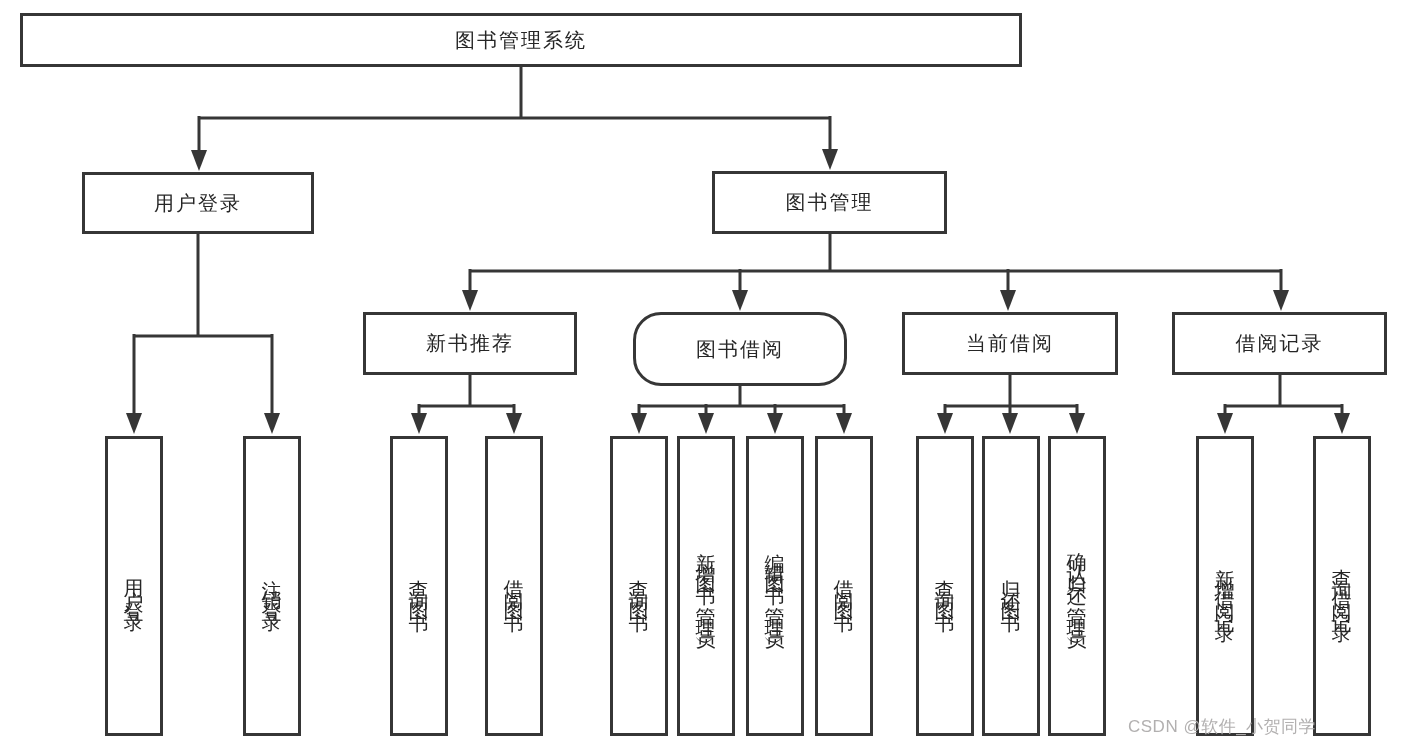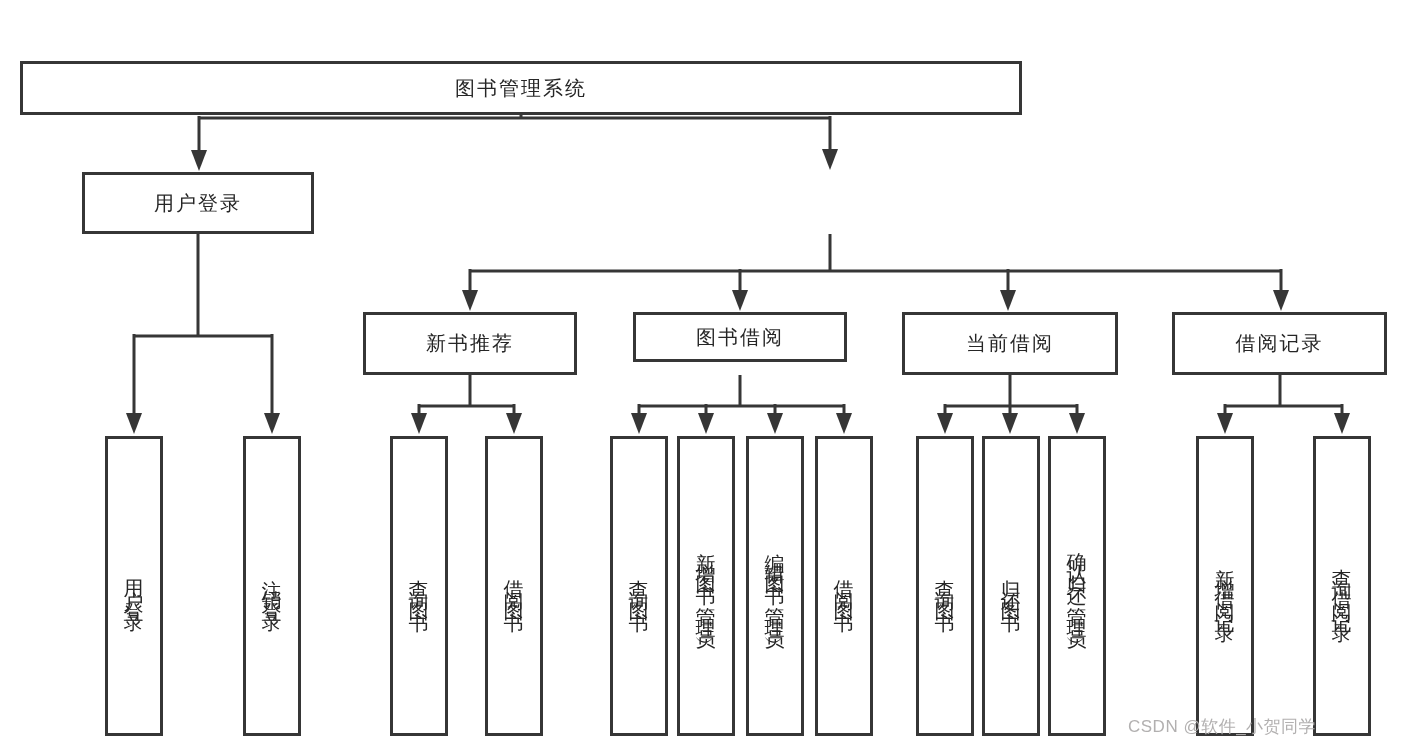--- a/index.html
+++ b/index.html
@@ -33,25 +33,25 @@
   }
   .box.v .vtext {
     writing-mode: vertical-lr;
     text-orientation: upright;
     font-size: 20px;
     line-height: 1;
     letter-spacing: 0.55em;
     color: #262626;
   }
   
-  .n-root   { left: 20px;   top: 13px;  width: 1002px; height: 54px; margin-top: 48px; }
+  .n-root   { left: 20px;   top: 13px;  width: 1002px; height: 54px; }
   .n-login  { left: 82px;   top: 172px; width: 232px;  height: 62px; }
   .n-mgmt   { left: 712px;  top: 171px; width: 235px;  height: 63px; }
   .n-rec    { left: 363px;  top: 312px; width: 214px;  height: 63px; text-align: center; }
-  .n-borrow { left: 633px;  top: 312px; width: 214px;  height: 50px; }
+  .n-borrow { left: 633px;  top: 312px; width: 214px;  height: 74px; border-radius: 28px; }
   .n-cur    { left: 902px;  top: 312px; width: 216px;  height: 63px; text-align: center; }
   .n-hist   { left: 1172px; top: 312px; width: 215px;  height: 63px; }
   .leaf { top: 436px; width: 58px; height: 300px; }
   .l-1  { left: 105px; }
   .l-2  { left: 243px; }
   .l-3  { left: 390px; }
   .l-4  { left: 485px; }
   .l-5  { left: 610px; }
   .l-6  { left: 677px; }
   .l-7  { left: 746px; }
@@ -116,20 +116,23 @@
     </g>
   </svg>
 
   <div class="box h n-root">
     <span>图书管理系统</span>
   </div>
 
   <div class="box h n-login">
     <span>用户登录</span>
   </div>
+  <div class="box h n-mgmt">
+    <span>图书管理</span>
+  </div>
 
   <div class="box h n-rec">
     <span>新书推荐</span>
   </div>
   <div class="box h n-borrow">
     <span>图书借阅</span>
   </div>
   <div class="box h n-cur">
     <span>当前借阅</span>
   </div>

